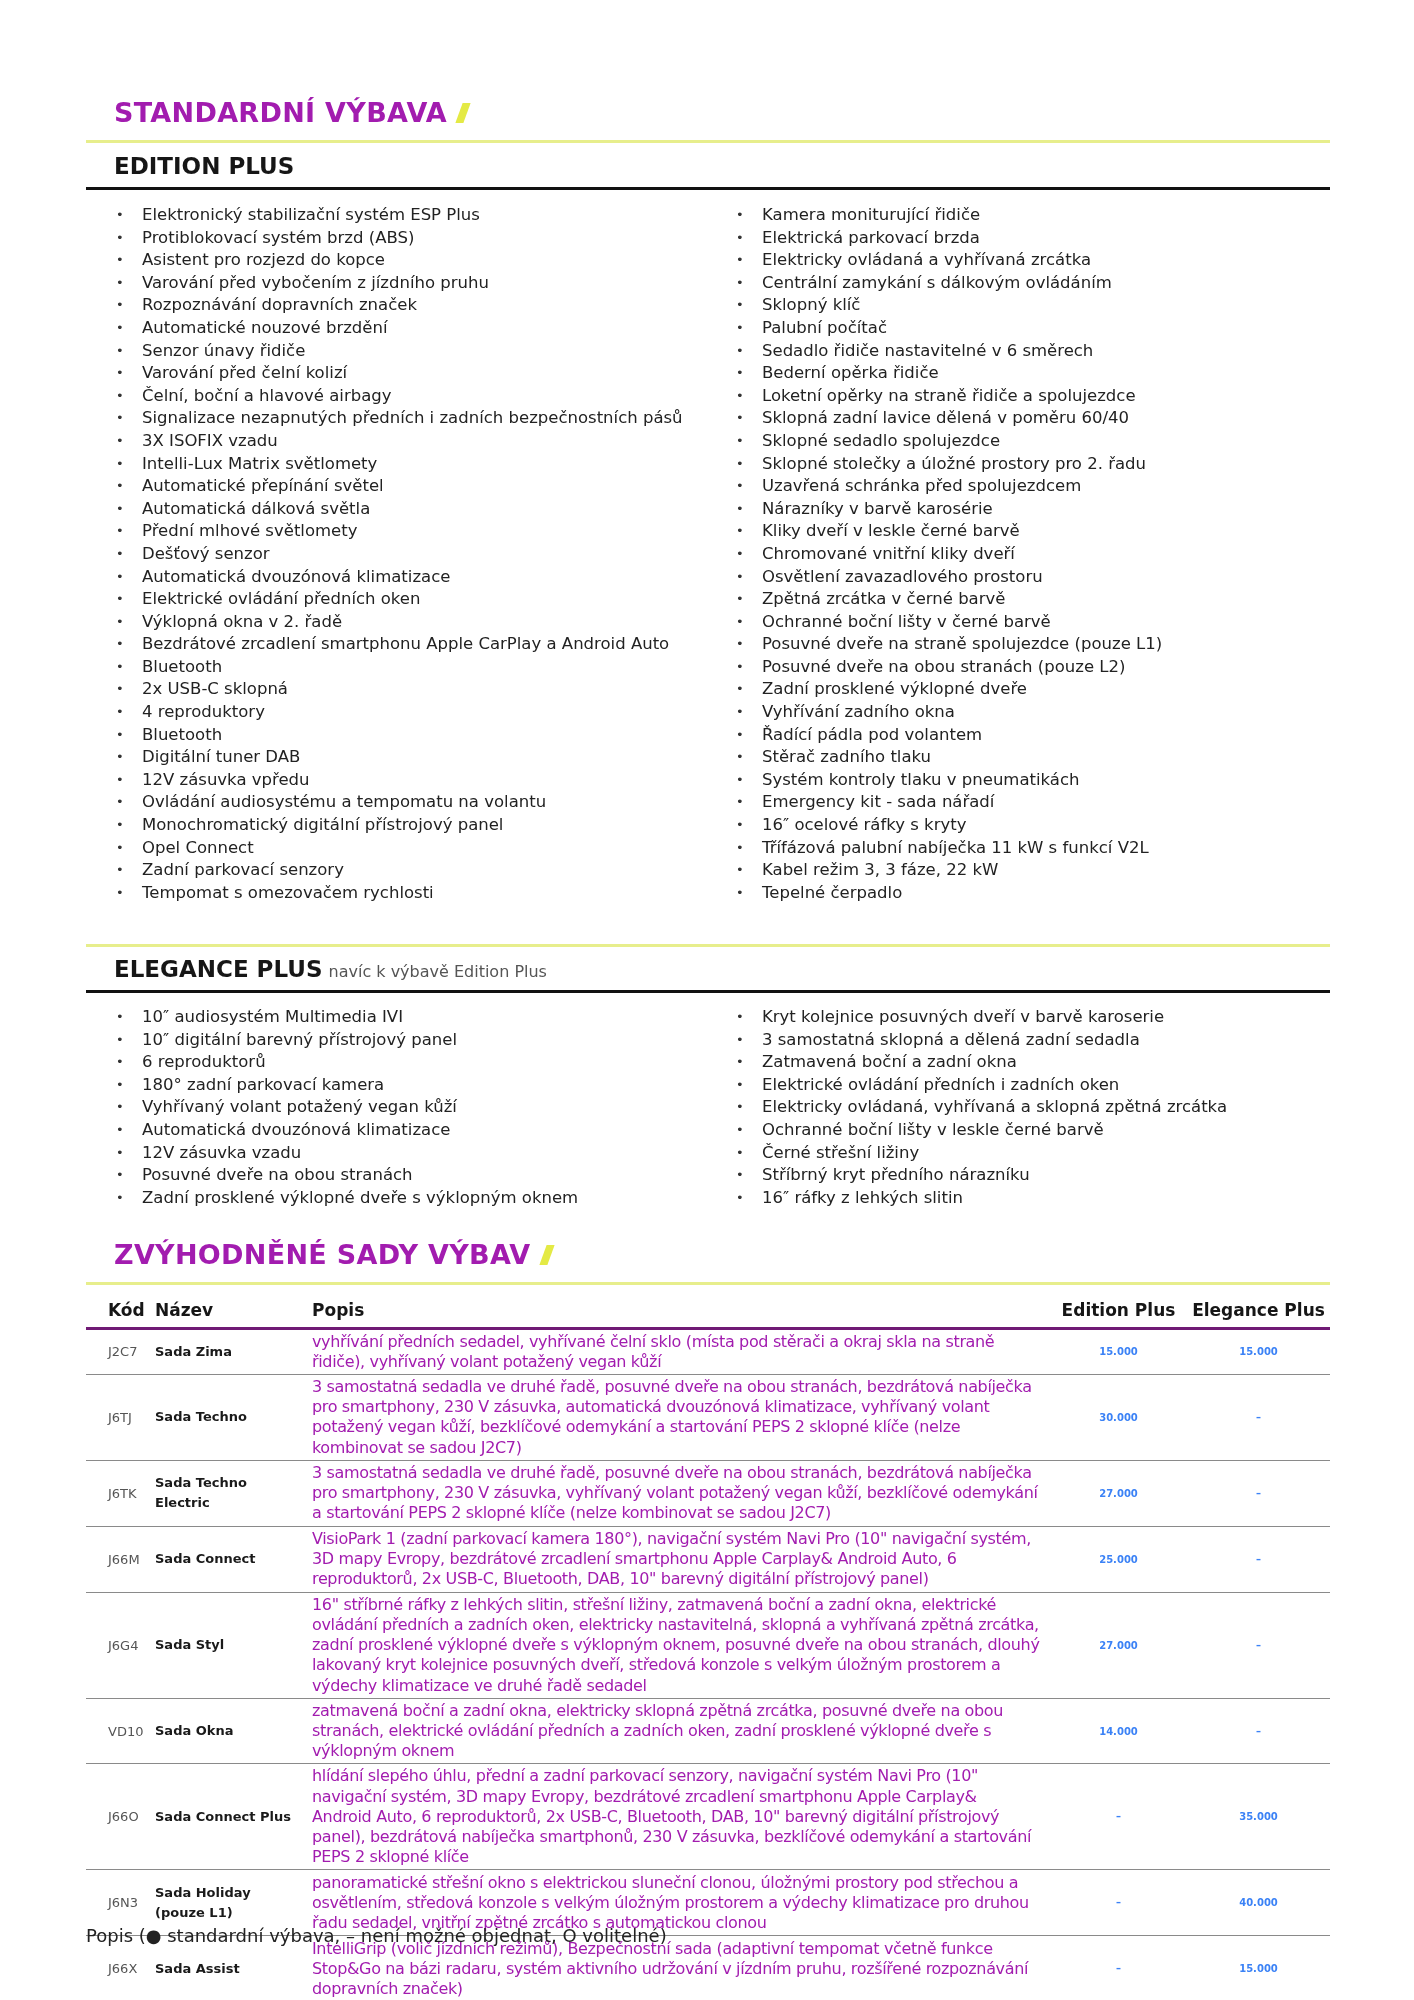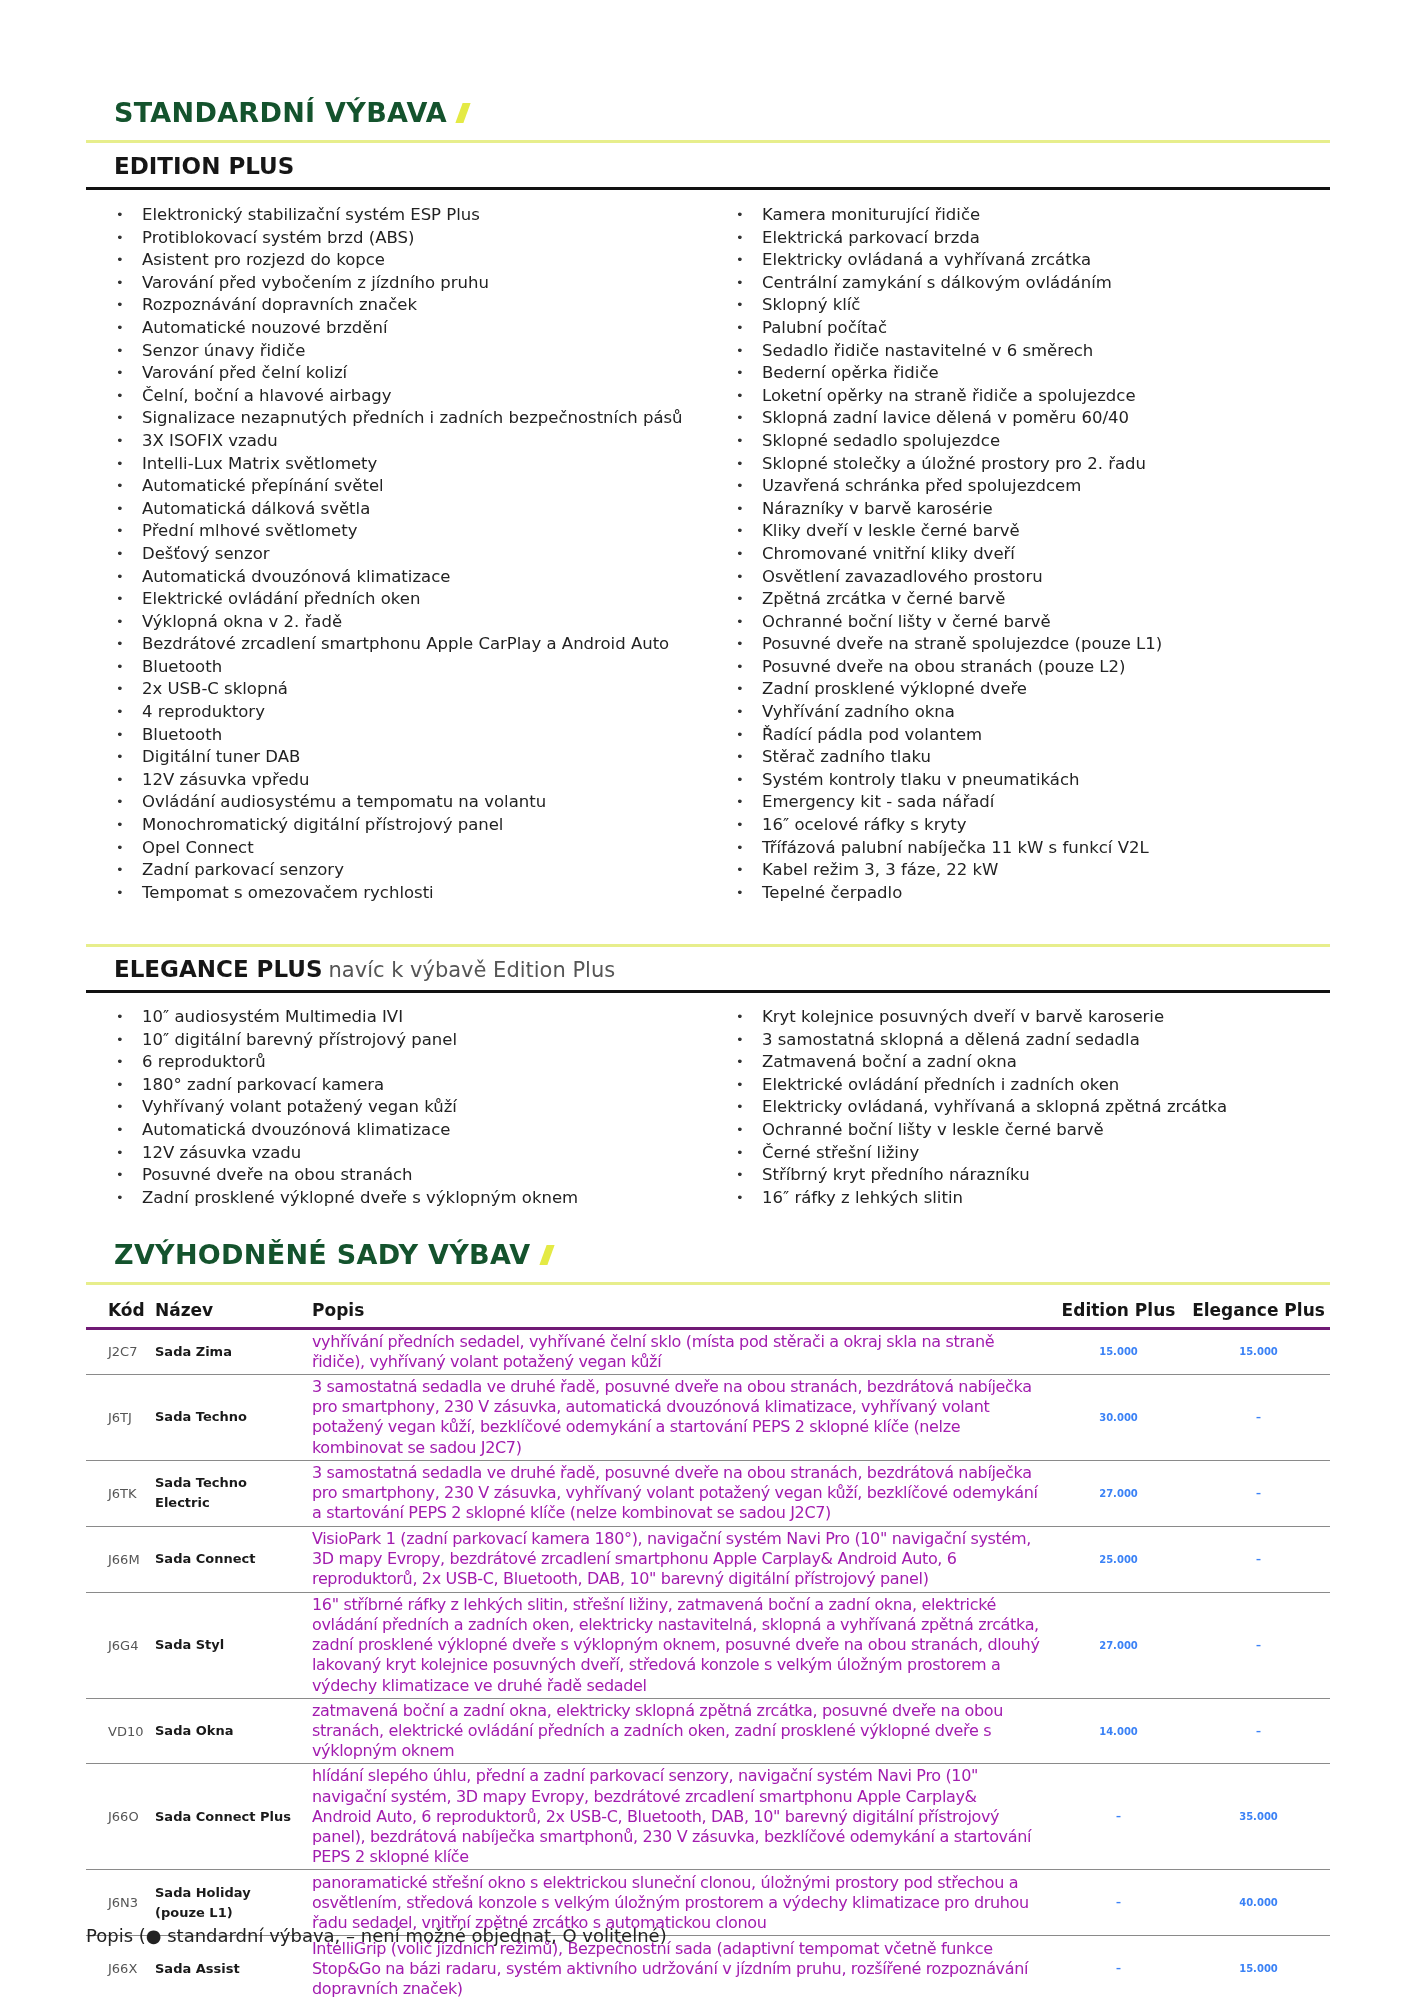--- a/index.html
+++ b/index.html
@@ -2,34 +2,34 @@
 <html><head>
 <meta charset="utf-8">
 <style>
   * { box-sizing: border-box; margin: 0; padding: 0; }
   html, body { width: 1414px; height: 2000px; background: #ffffff; }
   body { font-family: "DejaVu Sans", sans-serif; color: #1a1a1a; position: relative; overflow: hidden; }
 
   .h1 {
     position: absolute; left: 114px;
     font-family: "DejaVu Sans", sans-serif; font-weight: bold;
-    font-size: 27px; letter-spacing: 0.3px; color: #14532d;
+    font-size: 27px; letter-spacing: 0.3px; color: #a21caf;
   }
   .slash {
     display: inline-block; width: 8px; height: 20px; background: #e4ea45;
     transform: skewX(-20deg); margin-left: 12px; vertical-align: -1px;
   }
   .rule-yellow { position: absolute; left: 86px; width: 1244px; height: 3px; background: #e7ee8c; }
   .rule-black { position: absolute; left: 86px; width: 1244px; height: 3px; background: #111; }
 
   .h2 {
     position: absolute; left: 114px;
     font-weight: bold; font-size: 23px; color: #161616;
   }
-  .h2 .sub { font-weight: normal; font-size: 21px; color: #555; margin-left: 6px; }
+  .h2 .sub { font-weight: normal; font-size: 16px; color: #555; margin-left: 6px; }
 
   ul.feat { position: absolute; list-style: none; }
   ul.feat li {
     font-size: 16.5px; line-height: 22.6px; color: #222; white-space: nowrap;
     position: relative; padding-left: 28px;
   }
   ul.feat li::before {
     content: "•"; position: absolute; left: 2px; top: 0; font-size: 13px; color: #333;
   }
 

